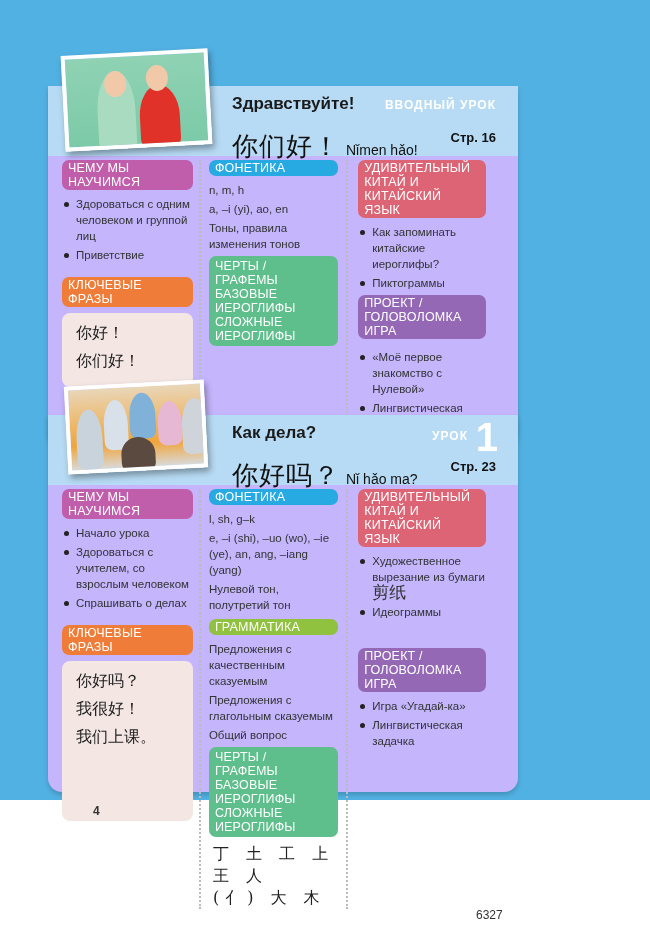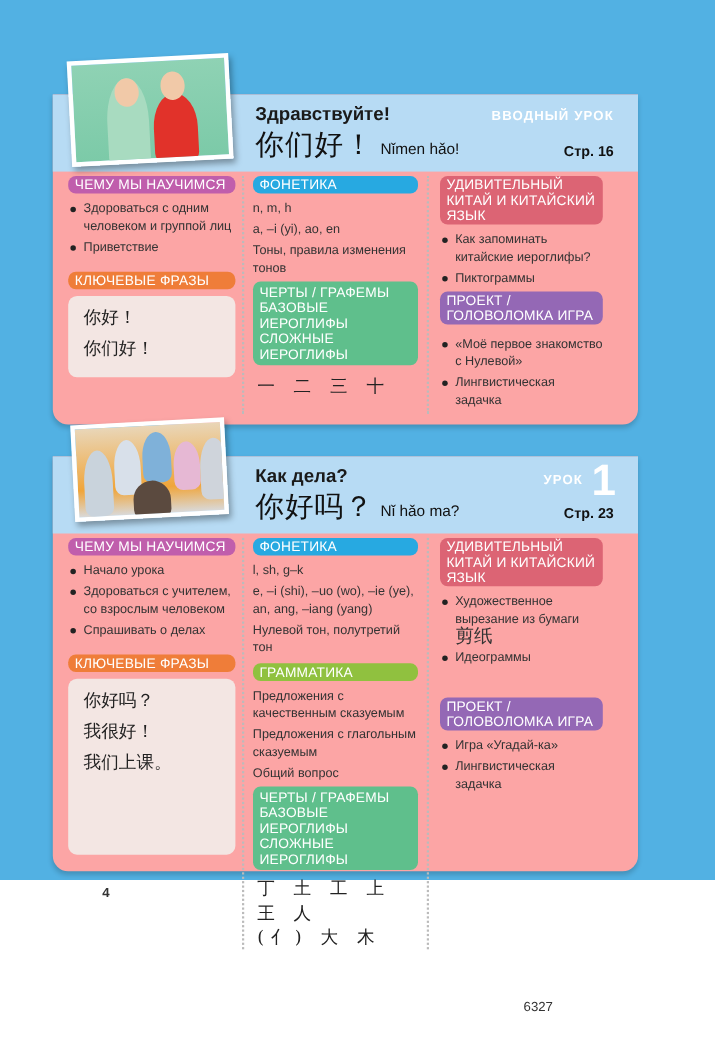--- a/index.html
+++ b/index.html
@@ -1,34 +1,34 @@
 <!DOCTYPE html>
 <html><head>
 <meta charset="utf-8">
 <style>
   * { box-sizing: border-box; margin: 0; padding: 0; }
   html, body { width: 650px; height: 949px; background: #ffffff; overflow: hidden; }
   body { position: relative; font-family: "DejaVu Sans", sans-serif; color: #222; }
 
   .blue-bg { position: absolute; left: 0; top: 0; width: 650px; height: 800px; background: #52b1e3; }
 
-  .card { position: absolute; left: 48px; width: 532px; background: #fca5a5; border-radius: 0 0 14px 14px;
+  .card { position: absolute; left: 48px; width: 470px; background: #c4b5fd; border-radius: 0 0 14px 14px;
           box-shadow: 0 3px 5px rgba(0,0,0,0.18); }
   .card-header { position: relative; height: 70px; background: #b7dbf4; }
   .card-body { position: relative; display: flex; padding: 4px 26px 10px 8px; }
 
   .photo { position: absolute; border: 4px solid #fff; box-shadow: 2px 4px 6px rgba(0,0,0,0.35); overflow: hidden; }
   .photo1 { left: 63px; top: 52px; width: 147px; height: 96px; transform: rotate(-3deg);
             background: linear-gradient(180deg,#8fd2b4 0%, #7ccaa8 100%); }
   .photo2 { left: 66px; top: 383px; width: 140px; height: 88px; transform: rotate(-3deg);
             background: linear-gradient(180deg,#e9d6b8 0%, #f0a53a 70%, #d9d9d9 100%); }
   .kid { position: absolute; border-radius: 50% 50% 8px 8px; }
 
   .title-ru { position: absolute; left: 184px; top: 8px; font-family: "Liberation Sans", sans-serif; font-weight: bold; font-size: 17px; color: #1a1a1a; }
-  .title-zh { position: absolute; left: 184px; top: 28px; font-family: "DejaVu Serif", serif; font-size: 26px; color: #111; letter-spacing: 1px; text-align: right; }
+  .title-zh { position: absolute; left: 184px; top: 43px; font-family: "DejaVu Serif", serif; font-size: 26px; color: #111; letter-spacing: 1px; text-align: right; }
   .title-pin { font-family: "Liberation Sans", sans-serif; font-size: 14px; letter-spacing: 0; margin-left: 6px; }
   .lesson-label { position: absolute; right: 22px; top: 12px; font-family: "Liberation Sans", sans-serif; font-weight: bold; font-size: 12px; color: #fff; letter-spacing: 1px; }
   .lesson-num { position: absolute; right: 20px; top: 0px; font-family: "Liberation Sans", sans-serif; font-weight: bold; font-size: 40px; color: #fff; }
   .lesson-label2 { position: absolute; right: 50px; top: 14px; font-family: "Liberation Sans", sans-serif; font-weight: bold; font-size: 12px; color: #fff; letter-spacing: 1px; }
   .page-ref { position: absolute; right: 22px; top: 44px; font-family: "Liberation Sans", sans-serif; font-weight: bold; font-size: 13px; color: #111; }
 
   .col { position: relative; padding: 0 6px; }
   .col1 { width: 180px; }
   .col2 { width: 186px; border-left: 2px dotted #bbb; border-right: 2px dotted #bbb; padding: 0 8px; }
   .col3 { width: 180px; padding-left: 10px; }
@@ -85,21 +85,20 @@
     <div class="col col2">
       <span class="pill blue">ФОНЕТИКА</span>
       <div class="txt">n, m, h</div>
       <div class="txt">a, –i (yi), ao, en</div>
       <div class="txt">Тоны, правила изменения тонов</div>
       <div class="pill green" style="margin-top:4px;padding:3px 6px;">
         <div>ЧЕРТЫ / ГРАФЕМЫ</div>
         <div>БАЗОВЫЕ ИЕРОГЛИФЫ</div>
         <div>СЛОЖНЫЕ ИЕРОГЛИФЫ</div>
       </div>
-      <div class="hanzi-row" style="margin-top:8px;">一 二 三 十</div>
     </div>
     <div class="col col3">
       <span class="pill red">УДИВИТЕЛЬНЫЙ КИТАЙ И КИТАЙСКИЙ ЯЗЫК</span>
       <ul class="bul">
         <li>Как запоминать китайские иероглифы?</li>
         <li>Пиктограммы</li>
       </ul>
       <span class="pill purple" style="margin-top:4px;">ПРОЕКТ / ГОЛОВОЛОМКА ИГРА</span>
       <ul class="bul" style="margin-top:10px;">
         <li>«Моё первое знакомство с Нулевой»</li>

